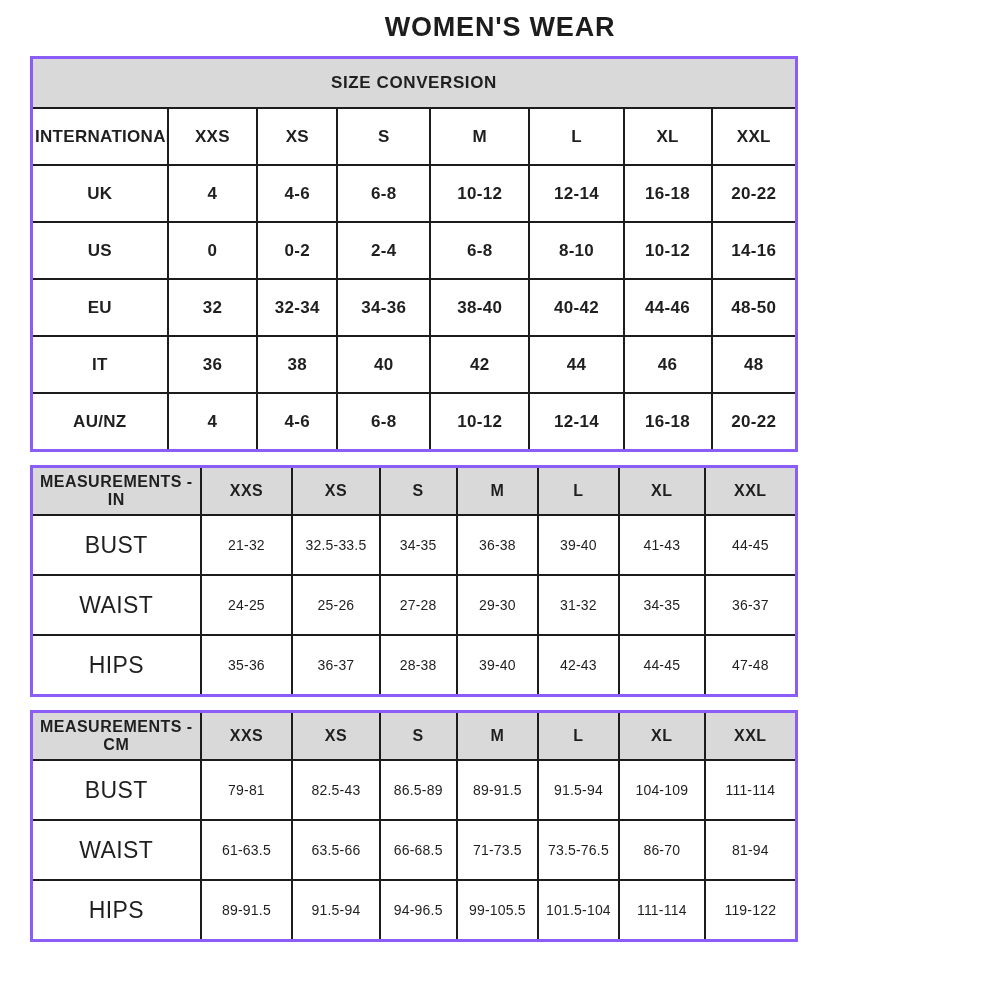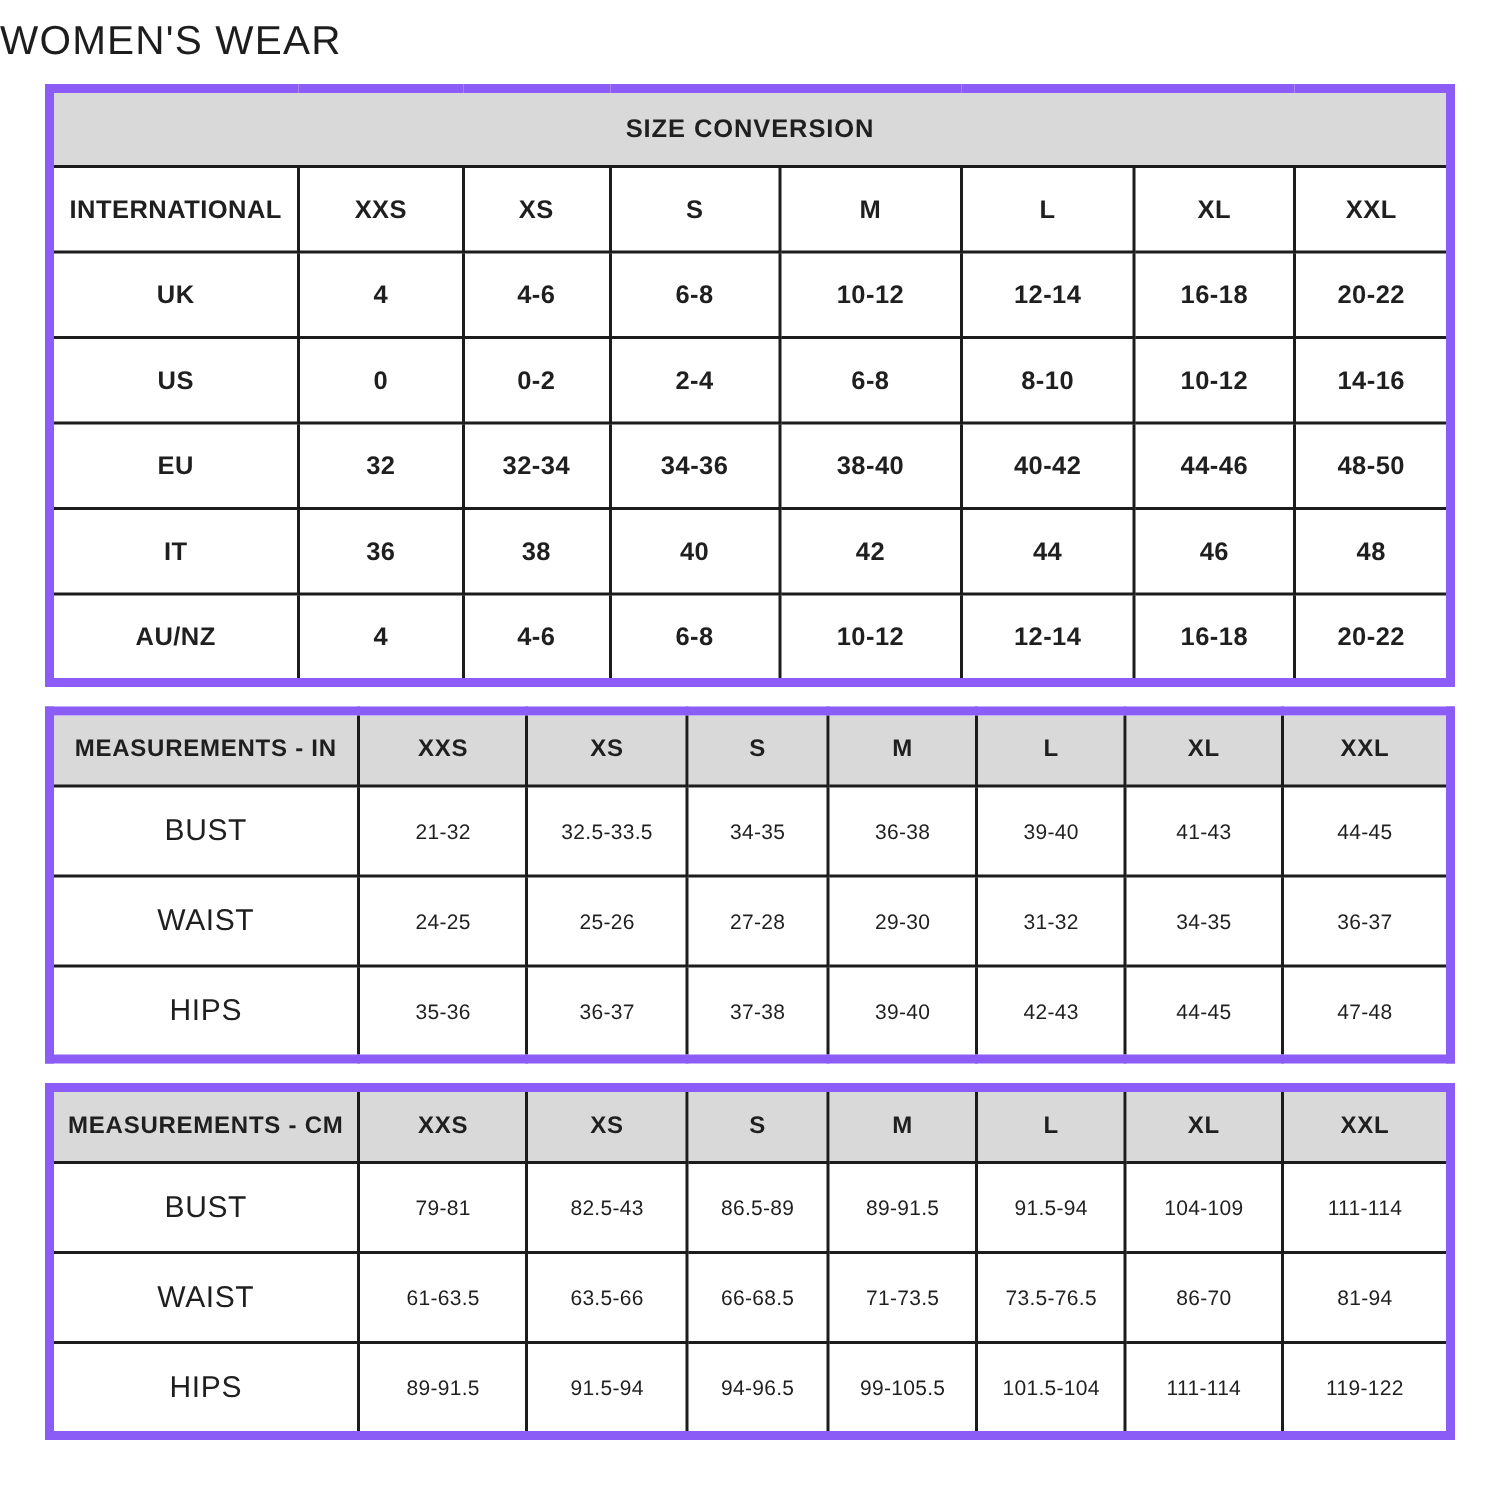--- a/index.html
+++ b/index.html
@@ -10,32 +10,33 @@
     font-family: "Liberation Sans", "DejaVu Sans", sans-serif;
     color: #1f1f1f;
   }
   .page {
     width: 1000px;
     height: 1000px;
     box-sizing: border-box;
     padding-top: 12px;
   }
   .page-title {
+    text-align: center;
     font-size: 27px;
-    font-weight: 400;
+    font-weight: 700;
     letter-spacing: 0.8px;
     margin: 0 0 13px 0;
     color: #1d1d1d;
   }
   .wrap { margin: 0 30px; }
   table.tbl {
     border-collapse: collapse;
-    width: 940px;
+    width: 768px;
     table-layout: fixed;
-    border: 6px solid #8b5cf6;
+    border: 3px solid #8b5cf6;
     margin-bottom: 13px;
   }
   .tbl th, .tbl td {
     border: 2px solid #1c1c1c;
     text-align: center;
     vertical-align: middle;
     padding: 0 2px;
     overflow: hidden;
   }
   
@@ -60,21 +61,21 @@
     font-weight: 700;
     letter-spacing: 0.5px;
   }
   .tbl-meas td {
     height: 58px;
     font-size: 14px;
     font-weight: 400;
     letter-spacing: 0.2px;
   }
   .tbl-meas td.rowlab {
-    font-size: 20px;
+    font-size: 23px;
     letter-spacing: 0.4px;
     margin-top: 31px;
   }
 </style>
 </head>
 <body>
 
 <div class="page">
   <h1 class="page-title">WOMEN'S WEAR</h1>
 
@@ -201,21 +202,21 @@
             <td>27-28</td>
             <td>29-30</td>
             <td>31-32</td>
             <td>34-35</td>
             <td>36-37</td>
           </tr>
           <tr>
             <td class="rowlab">HIPS</td>
             <td>35-36</td>
             <td>36-37</td>
-            <td>37-38</td>
+            <td>28-38</td>
             <td>39-40</td>
             <td>42-43</td>
             <td>44-45</td>
             <td>47-48</td>
           </tr>
         </tbody>
     </table>
 
     <table class="tbl tbl-meas">
       <colgroup>

